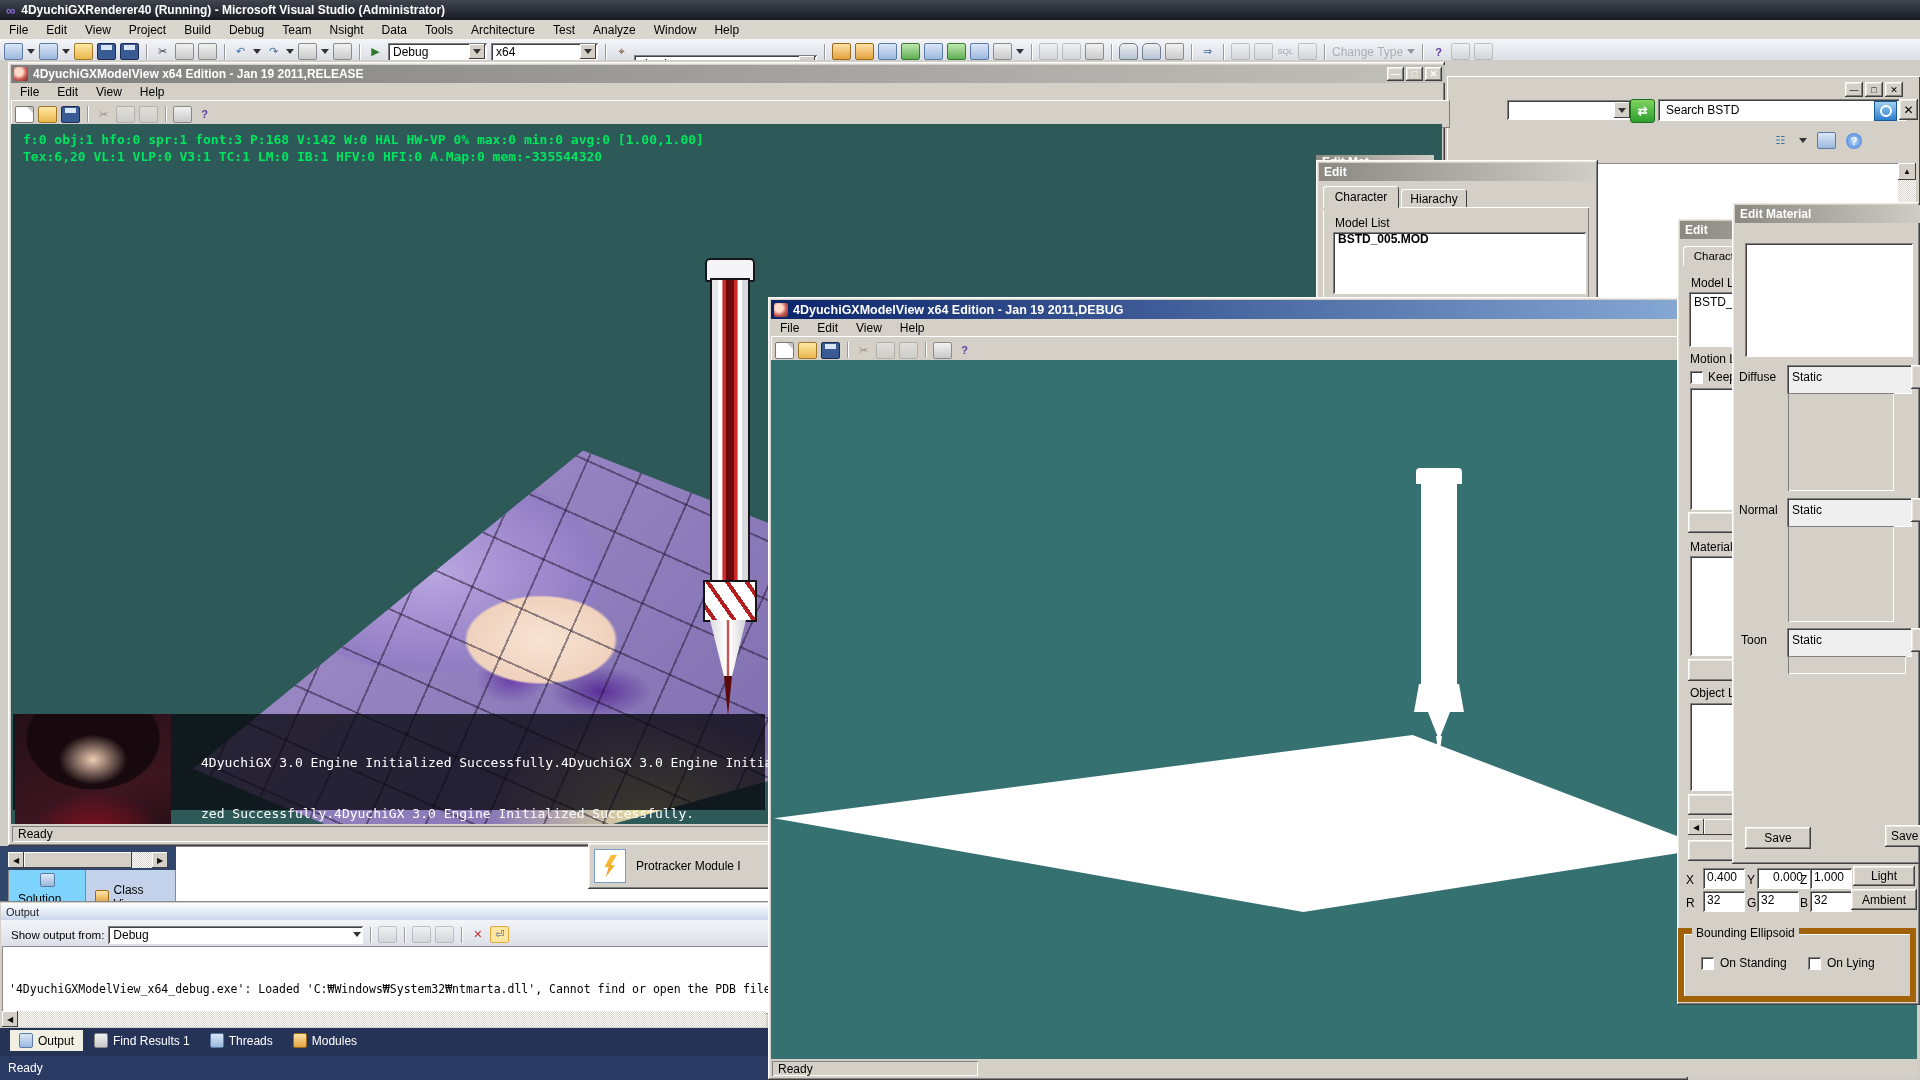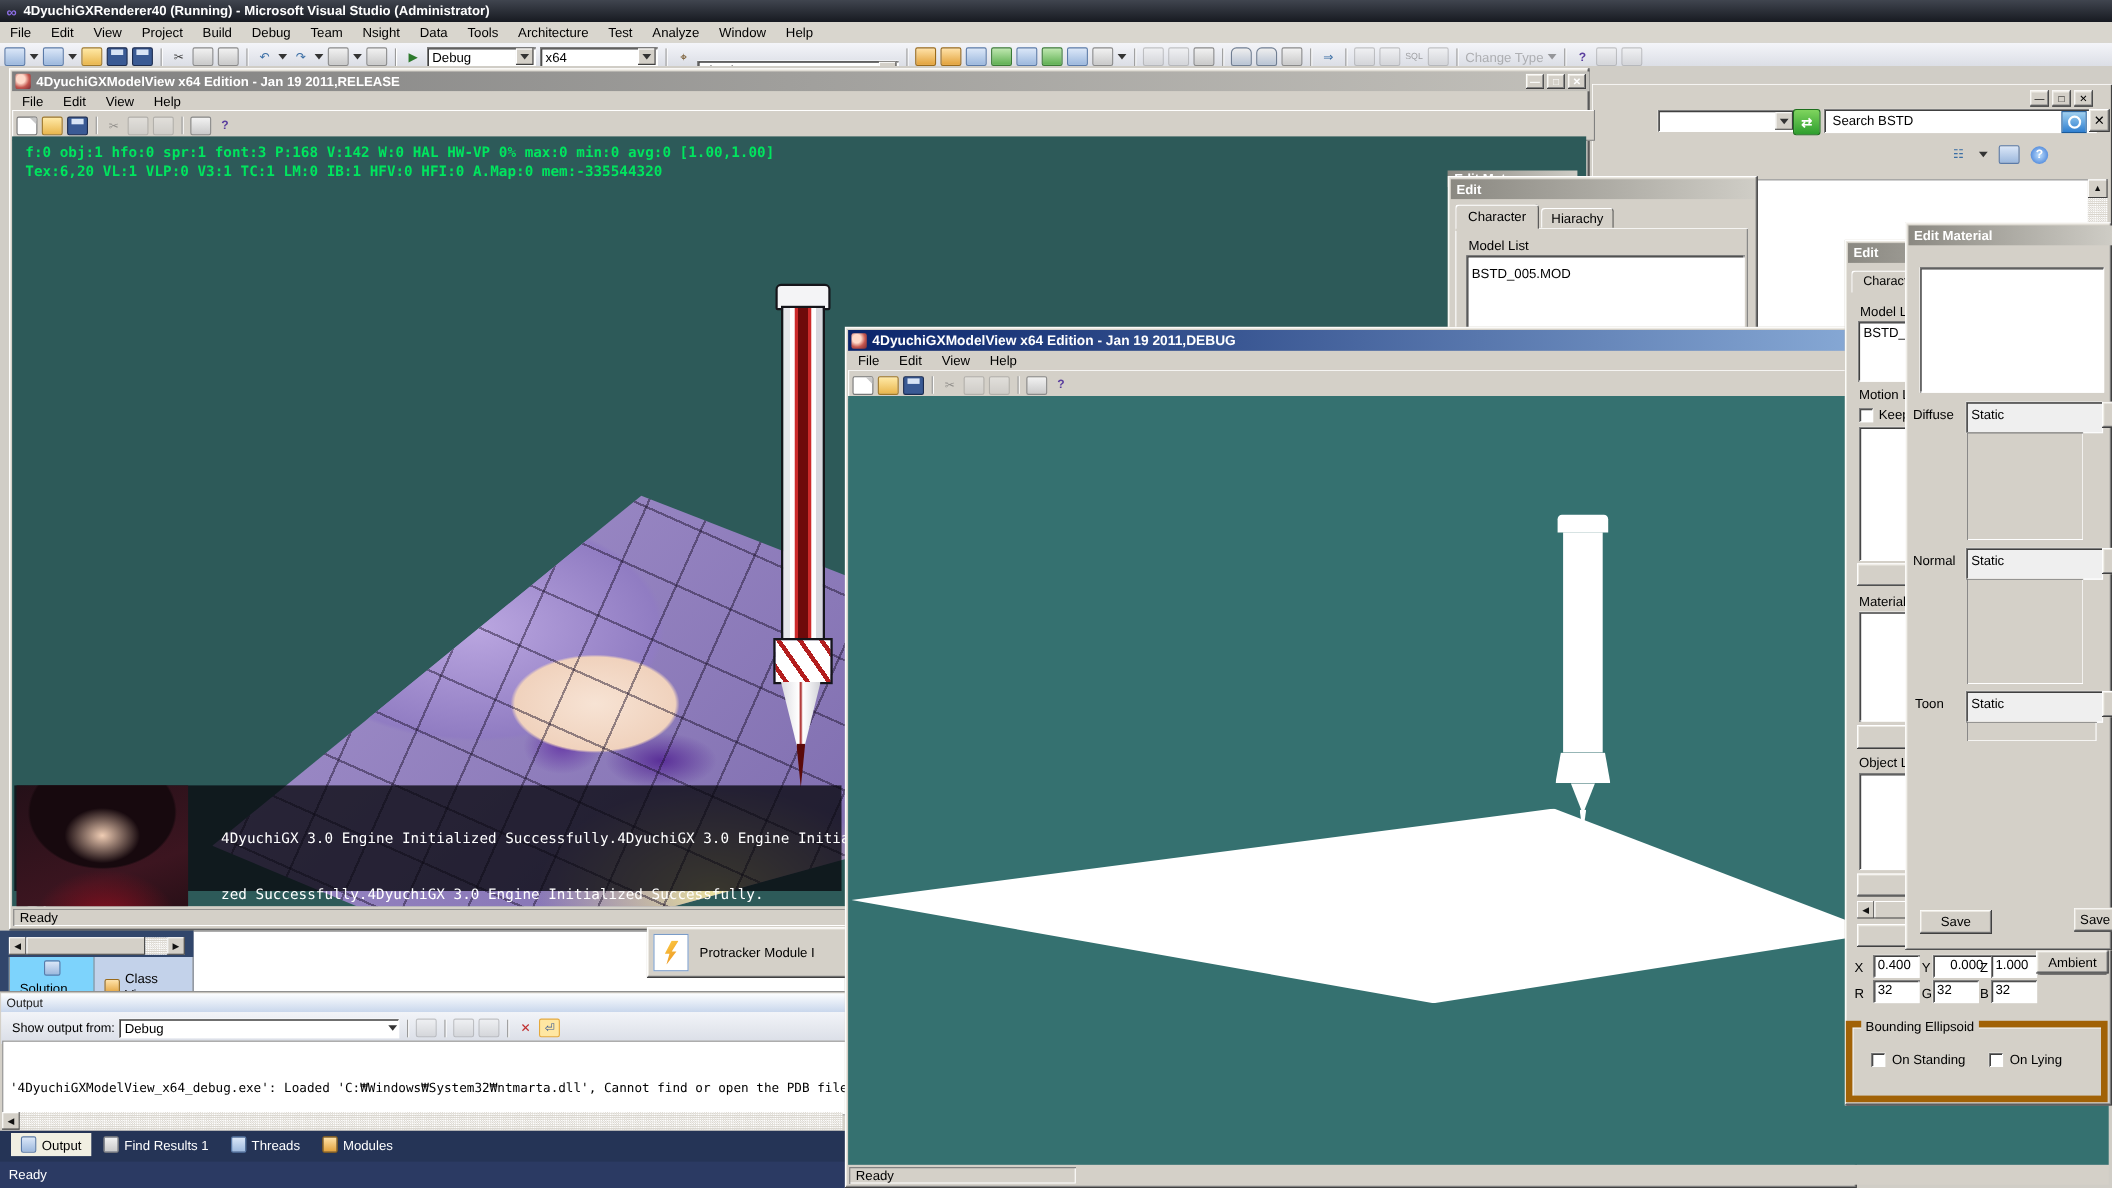--- a/index.html
+++ b/index.html
@@ -207,21 +207,21 @@
     <div class="abs ctab" style="left:7px;top:26px;width:76px;height:22px;z-index:2;box-shadow:inset 1px 1px 0 #fff,inset -1px 0 0 #404040, 0 2px 0 #d4d0c8;">
       <span>Character</span>
     </div>
     <div class="abs ctab" style="left:85px;top:29px;width:66px;height:19px;">
       <span>Hiarachy</span>
     </div>
     <div class="abs face" style="left:7px;top:47px;width:266px;height:92px;box-shadow:inset 1px 1px 0 #fff,inset -1px -1px 0 #808080;">
       <div class="abs label" style="left:12px;top:9px;">
         <span>Model List</span>
       </div>
-      <div class="abs field" style="left:10px;top:25px;width:248px;height:62px;padding:10px 0 0 5px;">
+      <div class="abs field" style="left:10px;top:25px;width:248px;height:62px;padding:0 0 0 5px;font-weight:bold;">
         <div>BSTD_005.MOD</div>
       </div>
     </div>
   </div>
 
   <div class="abs face b-out" style="left:8px;top:62px;width:1437px;height:784px;z-index:10;">
     <div class="abs title-grad-inactive" style="left:3px;top:3px;width:1431px;height:18px;display:flex;align-items:center;gap:5px;padding-left:3px;">
       <span style="width:14px;height:14px;background:radial-gradient(circle at 35% 35%,#ffd9c9 30%,#c4564e 60%,#742a33);border-radius:2px;display:inline-block;"></span>
       <span style="font-size:12px;">4DyuchiGXModelView x64 Edition - Jan 19 2011,RELEASE</span>
       <span style="flex:1"></span>
@@ -478,21 +478,21 @@
     <div class="abs btn" style="left:176px;top:648px;width:62px;height:20px;">
       <span>Light</span>
     </div>
 
     <div class="abs label" style="left:9px;top:678px;"><span>R</span></div>
     <div class="abs field" style="left:26px;top:673px;width:38px;height:19px;padding:2px 0 0 4px;"><span>32</span></div>
     <div class="abs label" style="left:70px;top:678px;"><span>G</span></div>
     <div class="abs field" style="left:80px;top:673px;width:38px;height:19px;padding:2px 0 0 4px;"><span>32</span></div>
     <div class="abs label" style="left:123px;top:678px;"><span>B</span></div>
     <div class="abs field" style="left:133px;top:673px;width:38px;height:19px;padding:2px 0 0 4px;"><span>32</span></div>
-    <div class="abs btn" style="left:174px;top:646px;width:66px;height:21px;">
+    <div class="abs btn" style="left:174px;top:671px;width:66px;height:21px;">
       <span>Ambient</span>
     </div>
 
     <div class="abs" style="left:1px;top:710px;width:226px;height:62px;border:6px solid #a16207;box-shadow:1px 1px 0 #fff inset;">
       <span class="label" style="position:absolute;left:8px;top:-8px;background:#d4d0c8;padding:0 4px;">Bounding Ellipsoid</span>
       <div class="abs" style="left:17px;top:22px;display:flex;align-items:center;gap:6px;">
         <span class="cb"></span>
         <span class="label">On Standing</span>
       </div>
       <div class="abs" style="left:124px;top:22px;display:flex;align-items:center;gap:6px;">

